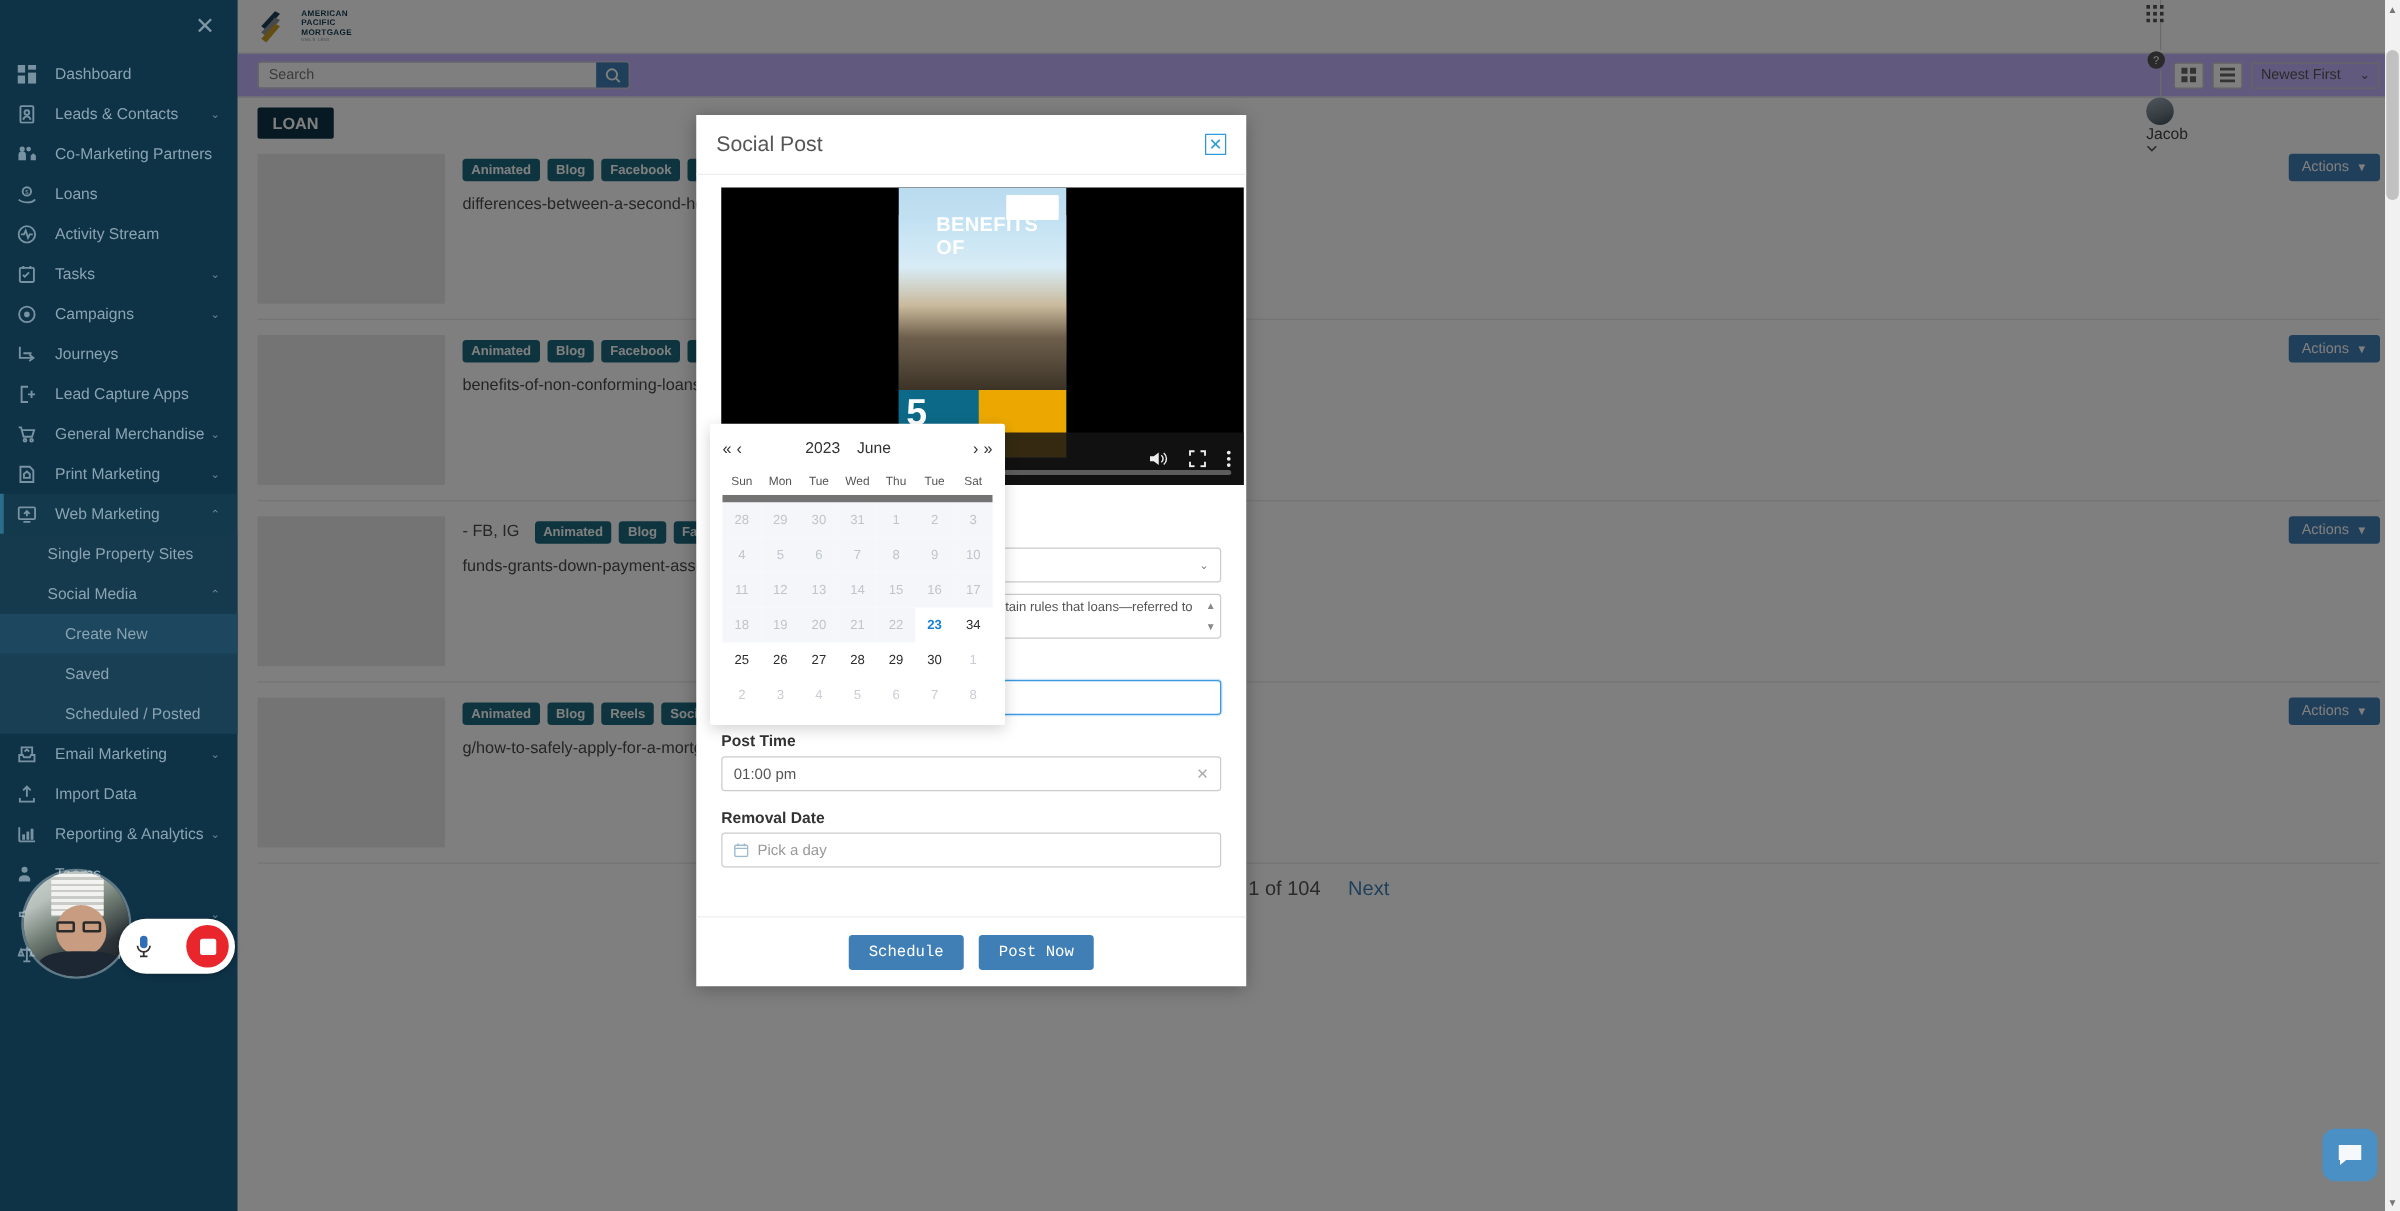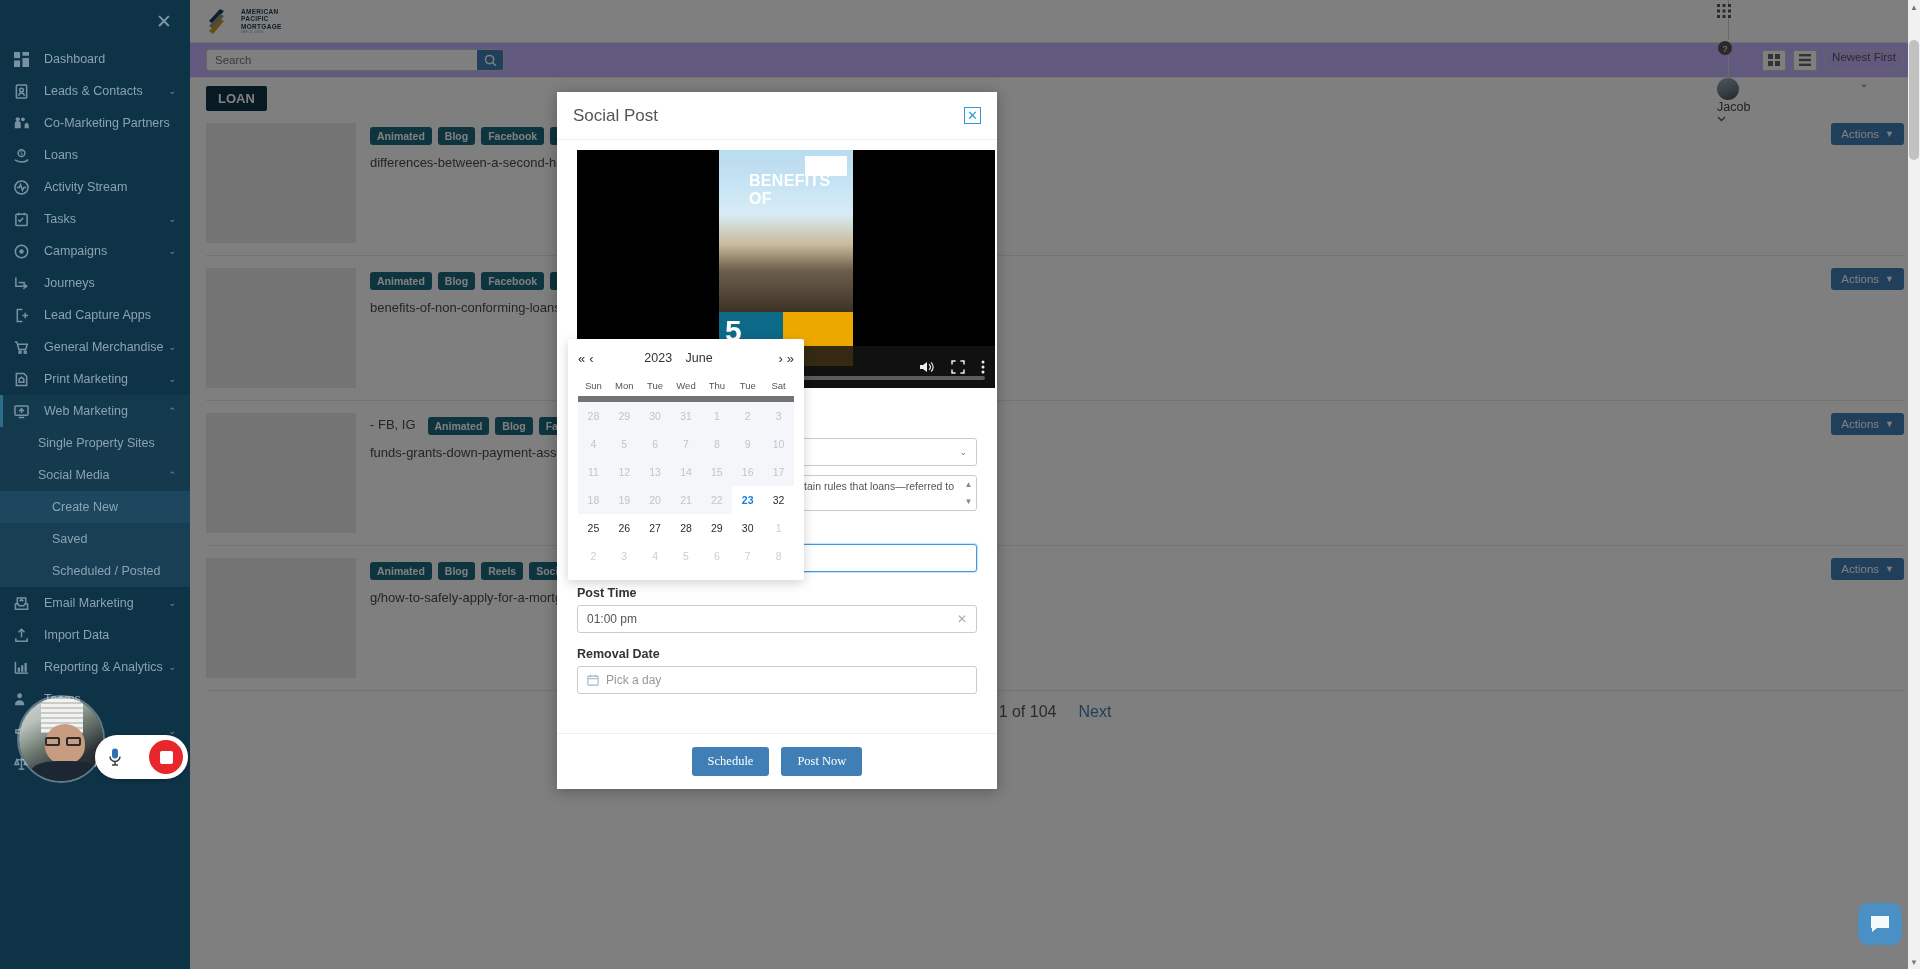--- a/index.html
+++ b/index.html
@@ -137,21 +137,21 @@
     display:flex; align-items:center; justify-content:center; cursor:pointer;
   }
   .subbar-right { margin-left:auto; display:flex; align-items:center; gap: 7px; }
   .viewbtn {
     width: 24px; height: 21px; border: 1px solid #c8c8c8; border-radius: 2px;
     display:flex; align-items:center;justify-content:center; cursor:pointer; background:#fff;
   }
   .sortsel {
     border:1px solid #c8c8c8; border-radius:2px; height:21px;
     display:flex; align-items:center; padding:0 7px; font-size:11.5px; color:#555;
-    cursor:pointer; gap: 15px; flex-direction: column;
+    cursor:pointer; gap: 15px;
   }
 
   
   .content { padding: 8px 16px 0 16px; }
   .loan-chip {
     display:inline-block; background:#0e3347; color:#fff;
     font-size: 13px; font-weight:600; padding:5px 12px; border-radius:2px;
   }
   .row {
     border-bottom: 1px solid #e8e8e8;
@@ -254,21 +254,21 @@
     color:#888; font-size:8px;
   }
 
   .modal-foot {
     height: 56px; border-top:1px solid #eee;
     display:flex; align-items:center; justify-content:center; gap: 12px;
   }
   .btn-blue {
     background:#3f7fb5; color:#fff; font-size:12.5px; border-radius:3px;
     padding: 7px 16px; cursor:pointer; border:none;
-    font-family:Liberation Serif, serif;
+    font-family:Liberation Mono, monospace;
   }
 
   
   .dp {
     position: absolute; left: 568px; top: 339px;
     width: 236px; height: 241px;
     background:#fff; z-index: 200;
     box-shadow: 0 3px 12px rgba(0,0,0,.18);
     border-radius: 2px;
     padding: 6px 10px 6px 10px;
@@ -949,21 +949,21 @@
         <div class="dp-cell dis">14</div>
         <div class="dp-cell dis">15</div>
         <div class="dp-cell dis">16</div>
         <div class="dp-cell dis">17</div>
         <div class="dp-cell dis">18</div>
         <div class="dp-cell dis">19</div>
         <div class="dp-cell dis">20</div>
         <div class="dp-cell dis">21</div>
         <div class="dp-cell dis">22</div>
         <div class="dp-cell today">23</div>
-        <div class="dp-cell">32</div>
+        <div class="dp-cell">34</div>
         <div class="dp-cell">25</div>
         <div class="dp-cell">26</div>
         <div class="dp-cell">27</div>
         <div class="dp-cell">28</div>
         <div class="dp-cell">29</div>
         <div class="dp-cell">30</div>
         <div class="dp-cell dim">1</div>
         <div class="dp-cell dim">2</div>
         <div class="dp-cell dim">3</div>
         <div class="dp-cell dim">4</div>

